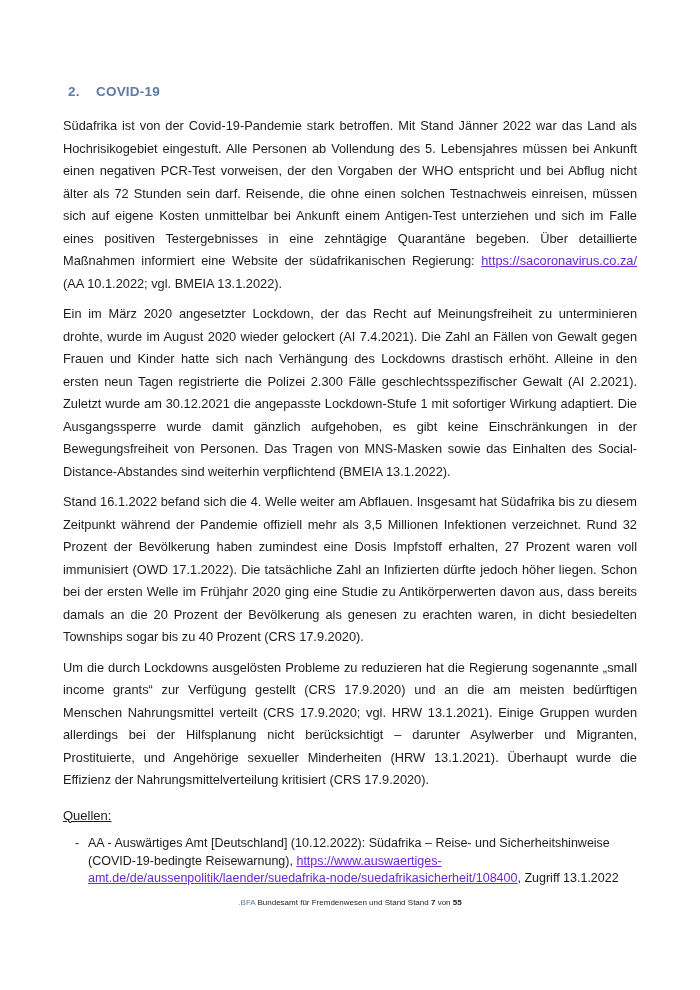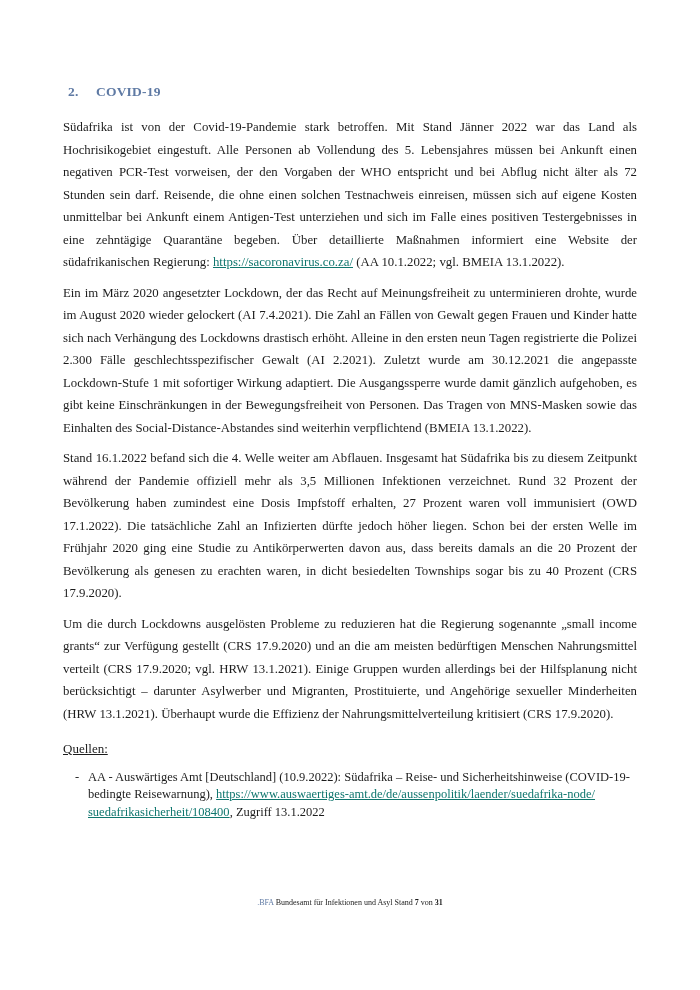--- a/index.html
+++ b/index.html
@@ -1,21 +1,21 @@
 <!DOCTYPE html>
 <html lang="de"><head>
 <meta charset="utf-8">
 <style>
   html, body { margin: 0; padding: 0; background: #ffffff; }
   .page {
     position: relative;
     width: 700px;
     height: 990px;
     background: #ffffff;
-    font-family: Liberation Serif, serif;
+    font-family: Liberation Sans, sans-serif;
     color: #1c1c1c;
     overflow: hidden;
   }
   .content {
     position: absolute;
     left: 63px;
     right: 63px;
     top: 0;
   }
   .heading {
@@ -30,21 +30,21 @@
     width: 28px;
   }
   .body-p {
     margin: 0 0 8px 0;
     font-size: 12.8px;
     line-height: 22.5px;
     text-align: justify;
     hyphens: none;
   }
   a.link {
-    color: #0f766e;
+    color: #6d28d9;
     text-decoration: underline;
     cursor: pointer;
     overflow-wrap: break-word;
   }
   .sources-label {
     margin-top: 13px;
     font-size: 13px;
     line-height: 22.5px;
     text-decoration: underline;
   }
@@ -91,19 +91,19 @@
     <p class="body-p">Ein im März 2020 angesetzter Lockdown, der das Recht auf Meinungsfreiheit zu unterminieren drohte, wurde im August 2020 wieder gelockert (AI 7.4.2021). Die Zahl an Fällen von Gewalt gegen Frauen und Kinder hatte sich nach Verhängung des Lockdowns drastisch erhöht. Alleine in den ersten neun Tagen registrierte die Polizei 2.300 Fälle geschlechtsspezifischer Gewalt (AI 2.2021). Zuletzt wurde am 30.12.2021 die angepasste Lockdown-Stufe 1 mit sofortiger Wirkung adaptiert. Die Ausgangssperre wurde damit gänzlich aufgehoben, es gibt keine Einschränkungen in der Bewegungsfreiheit von Personen. Das Tragen von MNS-Masken sowie das Einhalten des Social-Distance-Abstandes sind weiterhin verpflichtend (BMEIA 13.1.2022).</p>
 
     <p class="body-p">Stand 16.1.2022 befand sich die 4. Welle weiter am Abflauen. Insgesamt hat Südafrika bis zu diesem Zeitpunkt während der Pandemie offiziell mehr als 3,5 Millionen Infektionen verzeichnet. Rund 32 Prozent der Bevölkerung haben zumindest eine Dosis Impfstoff erhalten, 27 Prozent waren voll immunisiert (OWD 17.1.2022). Die tatsächliche Zahl an Infizierten dürfte jedoch höher liegen. Schon bei der ersten Welle im Frühjahr 2020 ging eine Studie zu Antikörperwerten davon aus, dass bereits damals an die 20 Prozent der Bevölkerung als genesen zu erachten waren, in dicht besiedelten Townships sogar bis zu 40 Prozent (CRS 17.9.2020).</p>
 
     <p class="body-p">Um die durch Lockdowns ausgelösten Probleme zu reduzieren hat die Regierung sogenannte „small income grants“ zur Verfügung gestellt (CRS 17.9.2020) und an die am meisten bedürftigen Menschen Nahrungsmittel verteilt (CRS 17.9.2020; vgl. HRW 13.1.2021). Einige Gruppen wurden allerdings bei der Hilfsplanung nicht berücksichtigt – darunter Asylwerber und Migranten, Prostituierte, und Angehörige sexueller Minderheiten (HRW 13.1.2021). Überhaupt wurde die Effizienz der Nahrungsmittelverteilung kritisiert (CRS 17.9.2020).</p>
 
     <div class="sources-label">Quellen:</div>
 
     <div class="source-item">
         <span class="bullet">-</span>
-        <span class="source-text"><span>AA - Auswärtiges Amt [Deutschland] (10.9.2022): Südafrika – Reise- und Sicherheitshinweise (COVID-19-bedingte Reisewarnung), </span><a class="link" href="#"><span>https://www.auswaertiges-amt.de/de/aussenpolitik/laender/suedafrika-node/</span><wbr><span>suedafrikasicherheit/108400</span></a><span>, Zugriff 13.1.2022</span></span>
+        <span class="source-text"><span>AA - Auswärtiges Amt [Deutschland] (10.12.2022): Südafrika – Reise- und Sicherheitshinweise (COVID-19-bedingte Reisewarnung), </span><a class="link" href="#"><span>https://www.auswaertiges-amt.de/de/aussenpolitik/laender/suedafrika-node/</span><wbr><span>suedafrikasicherheit/108400</span></a><span>, Zugriff 13.1.2022</span></span>
       </div>
 
   </div>
 
-  <div class="footer"><span class="logo">.BFA</span> <span>Bundesamt für Infektionen und Asyl</span> <span>Stand</span> <b>7</b> <span>von</span> <b>31</b></div>
+  <div class="footer"><span class="logo">.BFA</span> <span>Bundesamt für Fremdenwesen und Stand</span> <span>Stand</span> <b>7</b> <span>von</span> <b>55</b></div>
 </div>
 
 </body></html>

